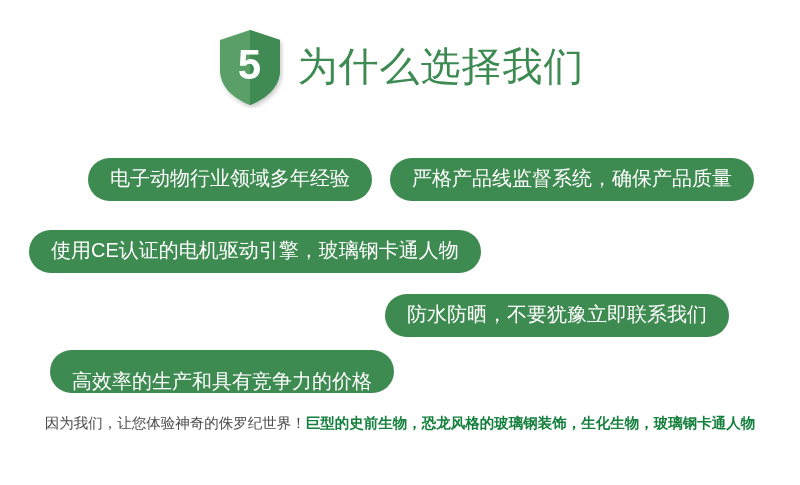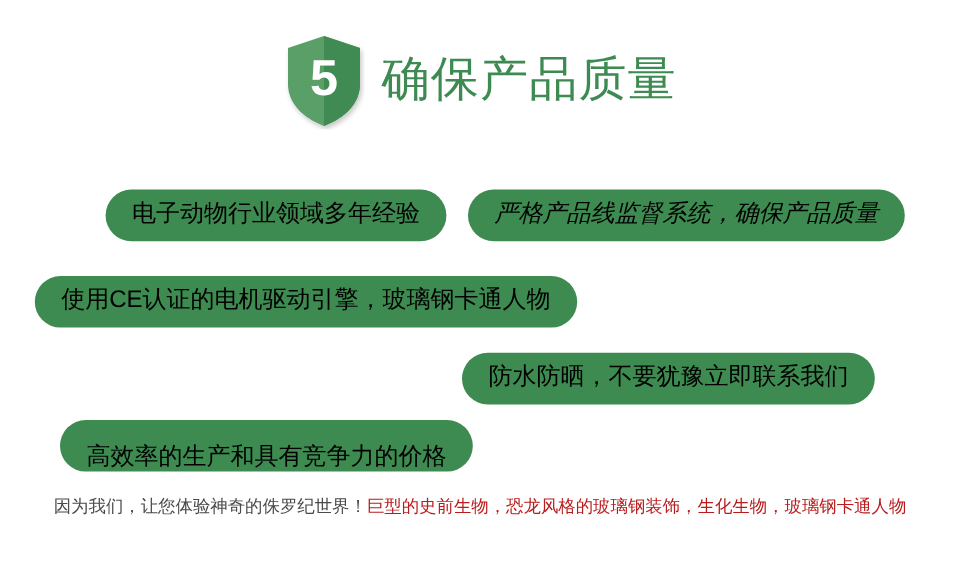--- a/index.html
+++ b/index.html
@@ -84,54 +84,54 @@
   .pill-row.row-1 { top: 4px; }
   .pill-row.row-2 { top: 76px; }
   .pill-row.row-3 { top: 140px; }
   .pill-row.row-4 { top: 196px; }
 
   .pill {
     display: inline-flex;
     align-items: center;
     justify-content: center;
     background: #3d8b50;
-    color: #000000;
+    color: #ffffff;
     border-radius: 24px;
     height: 43px;
     padding: 0 22px;
     font-size: 20px;
     line-height: 1;
     white-space: nowrap;
     box-sizing: border-box;
   }
   .pill span { display: block; padding-bottom: 2px; }
 
   .pill-1 { margin-left: 88px; }
-  .pill-2 { margin-left: 18px; font-style: italic; }
+  .pill-2 { margin-left: 18px; }
   .pill-3 { margin-left: 29px; }
   .pill-4 { margin-left: 385px; }
   .pill-5 { margin-left: 50px; align-items: flex-end; }
 
   
   .footer {
     position: absolute;
     left: 0;
     top: 412px;
     width: 800px;
     text-align: center;
     line-height: 23px;
   }
   .footer-line {
     font-size: 14.5px;
     color: #4a4a4a;
     white-space: nowrap;
   }
   .footer-highlight {
-    color: #b91c1c;
-    font-weight: normal;
+    color: #15803d;
+    font-weight: bold;
   }
 </style>
 </head>
 <body>
 
 <div class="header">
 
   <div class="shield-wrap">
     <svg viewBox="0 0 68 80" xmlns="http://www.w3.org/2000/svg">
       <defs>
@@ -140,21 +140,21 @@
         </filter>
       </defs>
       <g filter="url(#shieldShadow)">
         <path d="M34 2 L64 12 L64 42 C64 58 52 70 34 77 C16 70 4 58 4 42 L4 12 Z" fill="#5a9e68"></path>
         <path d="M34 2 L64 12 L64 42 C64 58 52 70 34 77 Z" fill="#3f8b52"></path>
       </g>
     </svg>
     <div class="shield-number">5</div>
   </div>
 
-  <div class="header-title">确保产品质量</div>
+  <div class="header-title">为什么选择我们</div>
 </div>
 
 <div class="features">
 
   <div class="pill-row row-1">
     <div class="pill pill-1">
       <span>电子动物行业领域多年经验</span>
     </div>
     <div class="pill pill-2">
       <span>严格产品线监督系统，确保产品质量</span>

